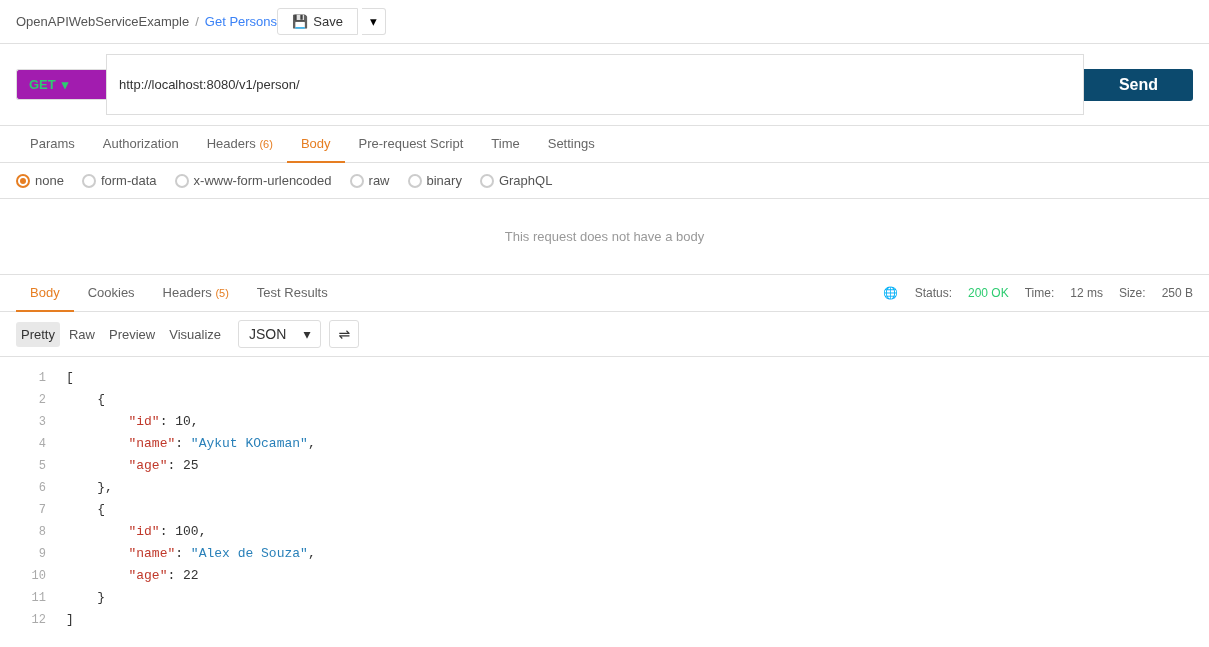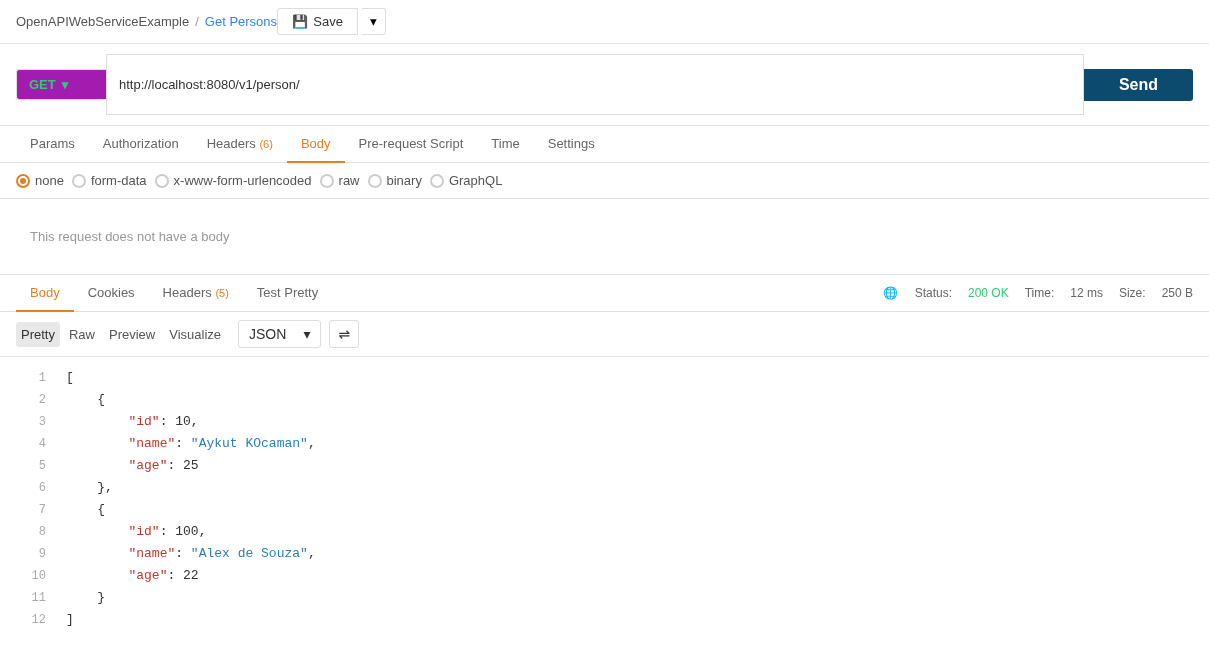--- a/index.html
+++ b/index.html
@@ -127,21 +127,21 @@
     .req-tab .badge {
       font-size: 11px;
       color: #e67e22;
     }
 
     
     .body-options {
       display: flex;
       align-items: center;
       padding: 10px 16px;
-      gap: 8px;
+      gap: 18px;
       border-bottom: 1px solid #e0e0e0;
     }
     .body-option {
       display: flex;
       align-items: center;
       gap: 5px;
       font-size: 13px;
       color: #555;
       cursor: pointer;
     }
@@ -160,20 +160,21 @@
     .radio-circle.selected::after {
       content: '';
       width: 6px;
       height: 6px;
       border-radius: 50%;
       background: #e67e22;
     }
 
     
     .no-body-msg {
+      text-align: center;
       padding: 30px;
       color: #999;
       font-size: 13px;
       border-bottom: 1px solid #e0e0e0;
     }
 
     
     .response-tabs {
       display: flex;
       align-items: center;
@@ -377,21 +378,21 @@
       <span>Body</span>
     </div>
     <div class="resp-tab">
       <span>Cookies</span>
     </div>
     <div class="resp-tab">
       <span>Headers</span>
       <span class="badge">(5)</span>
     </div>
     <div class="resp-tab">
-      <span>Test Pretty</span>
+      <span>Test Results</span>
     </div>
   </div>
   <div class="response-tabs-right">
     <span>🌐</span>
     <span>Status:</span>
     <span class="status-ok">200 OK</span>
     <span>Time:</span>
     <span>12 ms</span>
     <span>Size:</span>
     <span>250 B</span>

